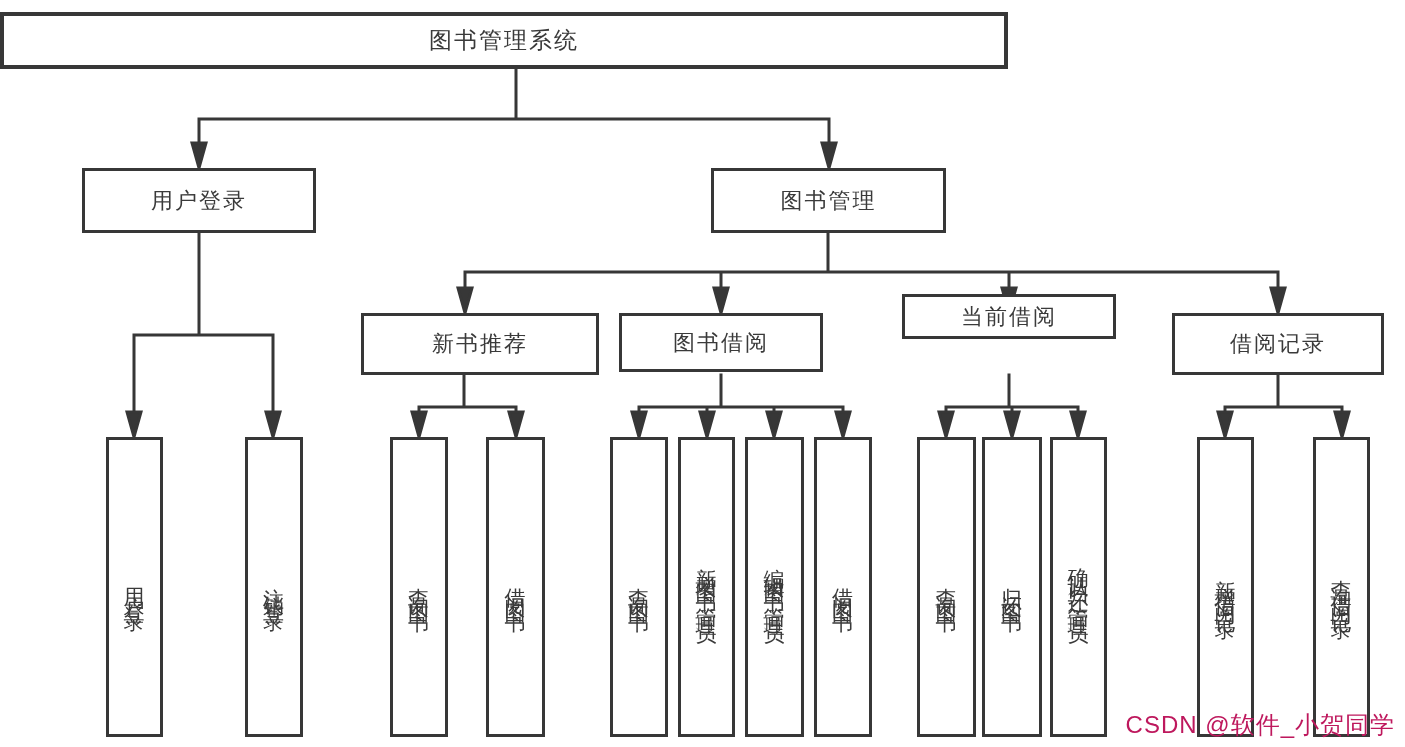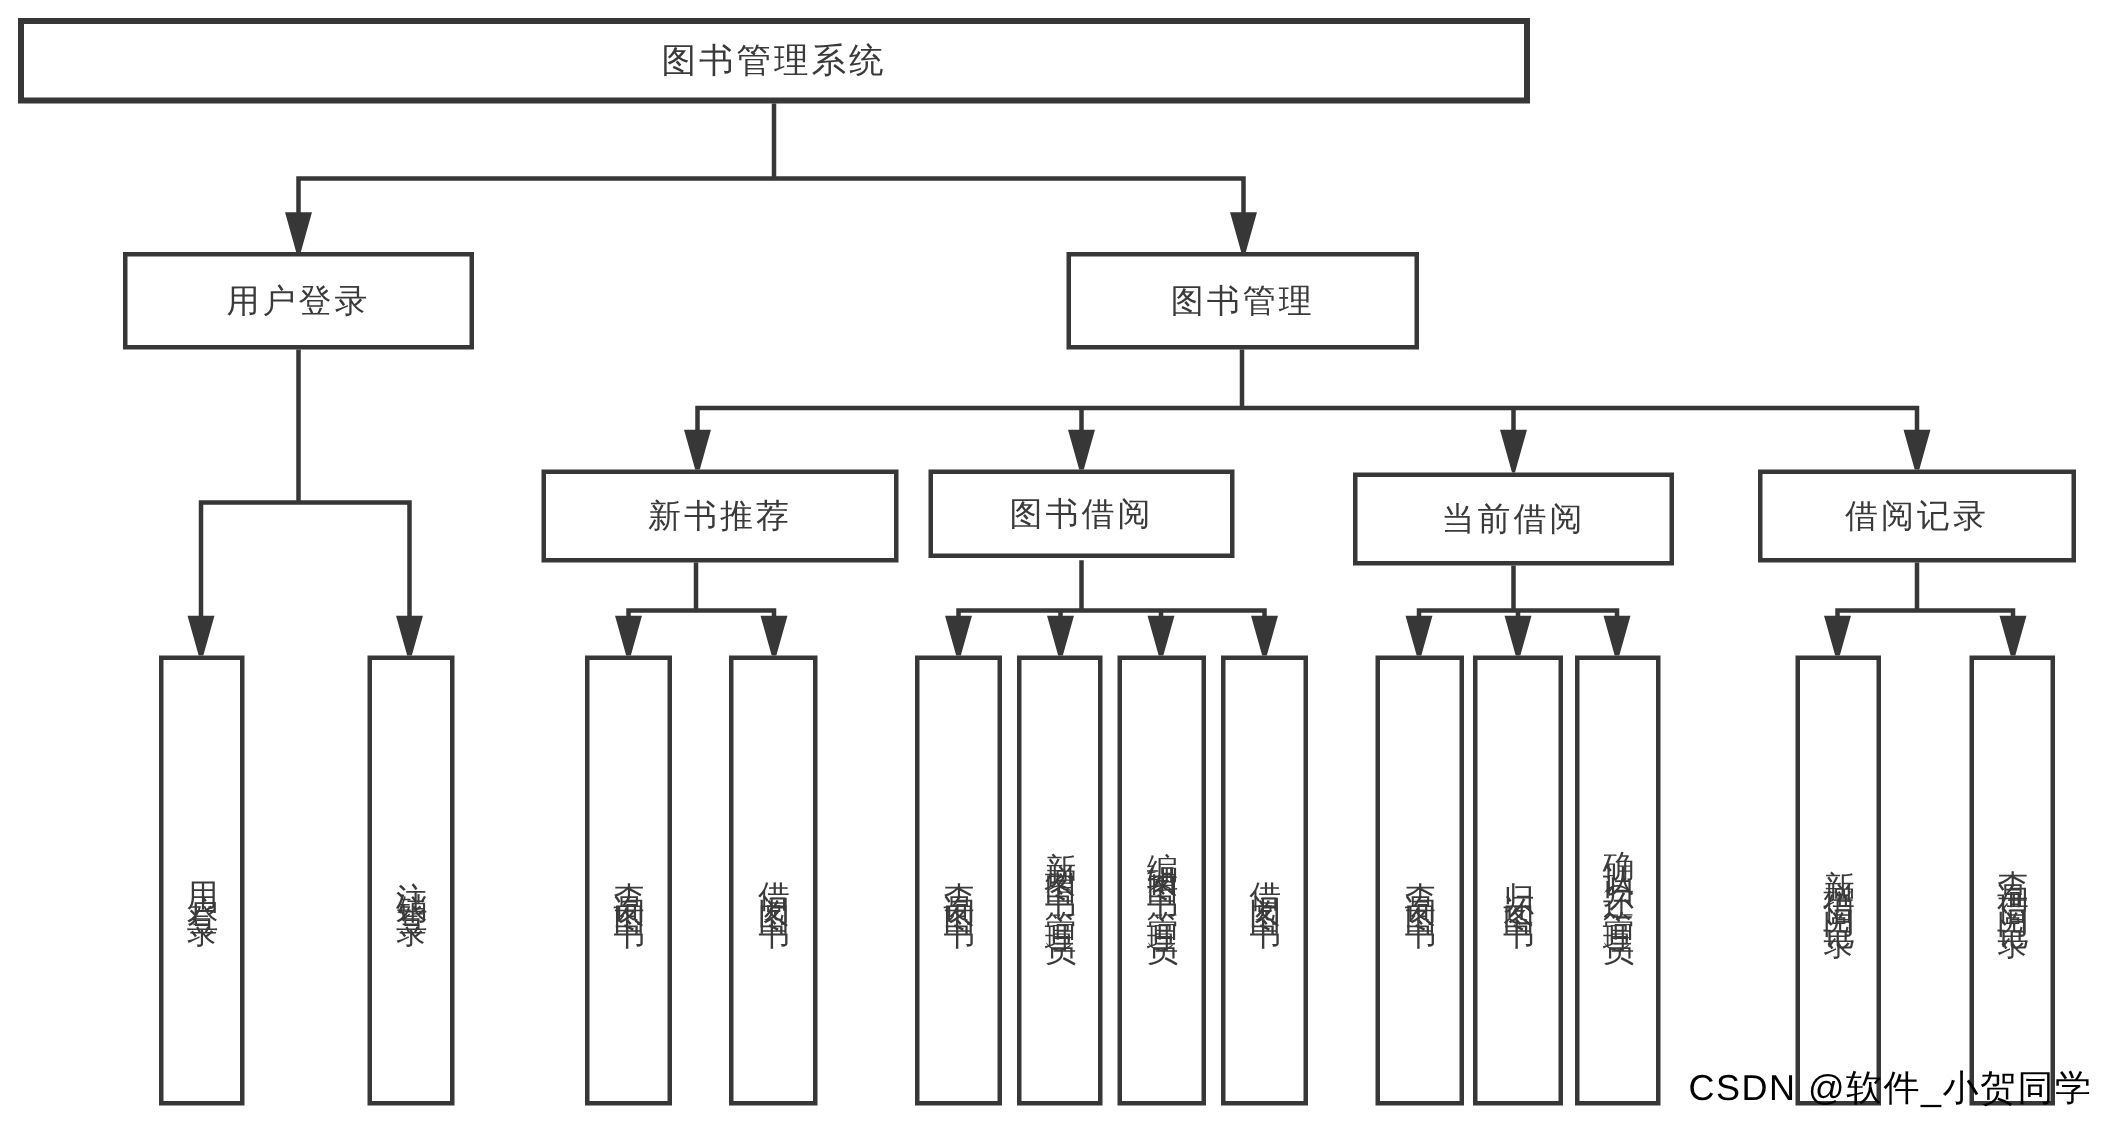--- a/index.html
+++ b/index.html
@@ -30,21 +30,21 @@
     text-orientation: mixed;
     font-size: 21px;
     line-height: 1;
     letter-spacing: 8px;
   }
   .watermark {
     position: absolute;
     right: 10px;
     bottom: 6px;
     font-size: 24px;
-    color: #000000;
+    color: #be185d;
     letter-spacing: 1px;
     z-index: 5;
     white-space: nowrap;
   }
 </style>
 </head>
 <body>
 
 <div class="canvas">
 
@@ -93,38 +93,38 @@
       </g>
 
       <g>
         <path fill="none" d="M1278 375 V407 M1225 407 H1342 M1225 407 V414 M1342 407 V414"></path>
         <polygon points="1218,412 1232,412 1225,437"></polygon>
         <polygon points="1335,412 1349,412 1342,437"></polygon>
       </g>
     </g>
   </svg>
 
-  <div class="box h root" style="left:12px;top:12px;width:1008px;height:57px">
+  <div class="box h root" style="left:0;top:12px;width:1008px;height:57px">
     <span class="label">图书管理系统</span>
   </div>
 
   <div class="box h" style="left:82px;top:168px;width:234px;height:65px">
     <span class="label">用户登录</span>
   </div>
   <div class="box h" style="left:711px;top:168px;width:235px;height:65px">
     <span class="label">图书管理</span>
   </div>
 
   <div class="box h" style="left:361px;top:313px;width:238px;height:62px">
     <span class="label">新书推荐</span>
   </div>
   <div class="box h" style="left:619px;top:313px;width:204px;height:59px">
     <span class="label">图书借阅</span>
   </div>
-  <div class="box h" style="left:902px;top:315px;width:214px;height:62px">
+  <div class="box h" style="left:902px;top:294px;width:214px;height:45px">
     <span class="label">当前借阅</span>
   </div>
   <div class="box h" style="left:1172px;top:313px;width:212px;height:62px">
     <span class="label">借阅记录</span>
   </div>
 
   <div class="box leaf" style="left:106px;top:437px;width:57px;height:300px">
     <span class="label">用户登录</span>
   </div>
   <div class="box leaf" style="left:245px;top:437px;width:58px;height:300px">

